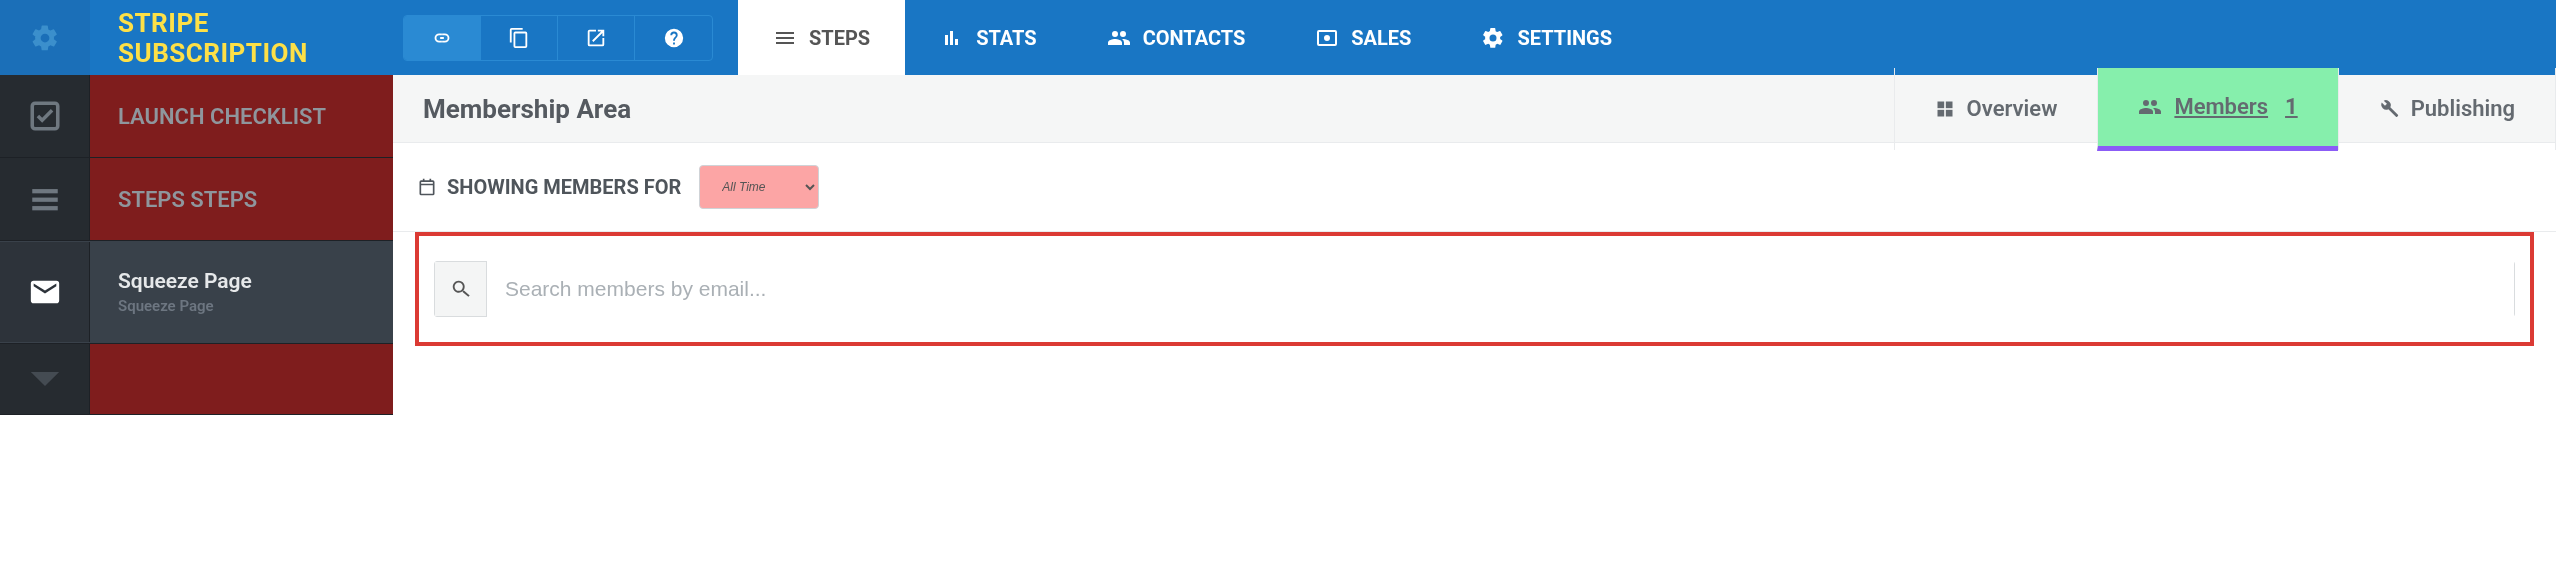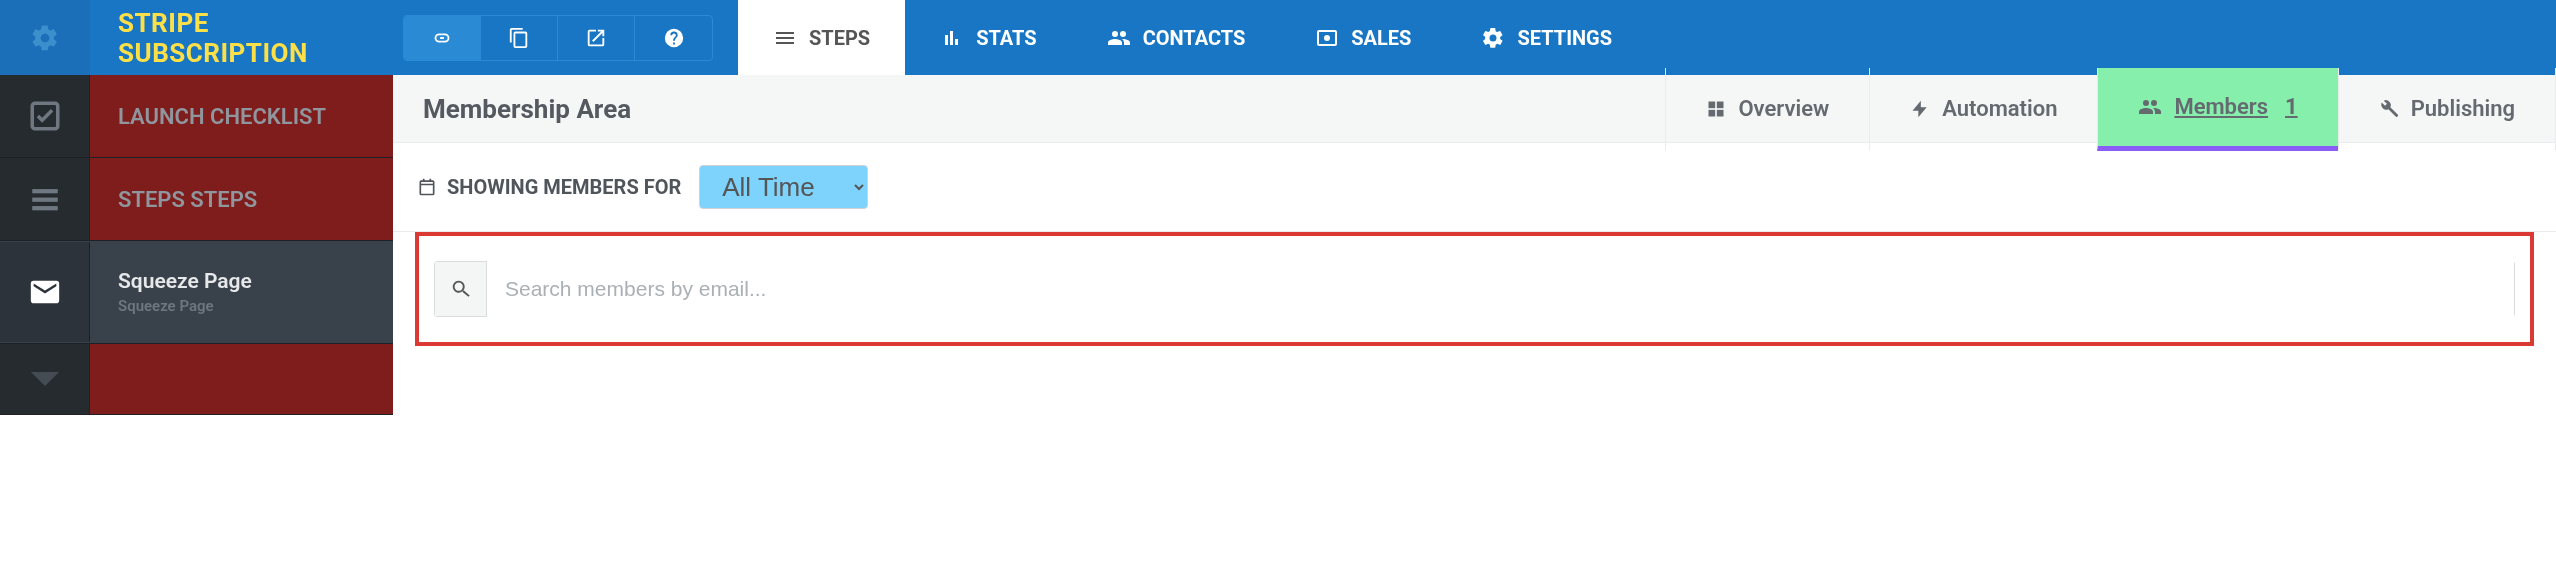--- a/index.html
+++ b/index.html
@@ -201,24 +201,25 @@
       font-weight: 700;
       font-size: 20px;
       display: flex;
       align-items: center;
       gap: 10px;
     }
     .filter-select {
       height: 44px;
       border: 1px solid #cfd3d7;
       border-radius: 4px;
-      font-size: 26px;
+      font-size: 12px;
       padding: 0 36px 0 18px;
       color: #555;
-      background: #7dd3fc;
+      background: #fca5a5;
+      font-style: italic;
     }
     .search-area {
       padding: 0 22px 10px 22px;
     }
     .search-border {
       border: 4px solid #db3a34;
       padding: 25px 15px;
     }
     .search-wrap {
       border: 1px solid #d9dcde;
@@ -366,26 +367,20 @@
       <div class="content-title">Membership Area</div>
       <div class="tabs">
         <div class="tab">
           <svg width="20" height="20" viewBox="0 0 24 24" fill="#646a70">
               <rect x="3" y="3" width="8" height="8"></rect>
               <rect x="13" y="3" width="8" height="8"></rect>
               <rect x="3" y="13" width="8" height="8"></rect>
               <rect x="13" y="13" width="8" height="8"></rect>
             </svg>
           <span>Overview</span>
-        </div>
-        <div class="tab">
-          <svg width="20" height="20" viewBox="0 0 24 24" fill="#646a70">
-              <path d="M13,2,3,14h7v8L20,10H13Z"></path>
-            </svg>
-          <span>Automation</span>
         </div>
         <div class="tab active">
           <svg width="24" height="24" viewBox="0 0 24 24" fill="#646a70">
               <path d="M16,11a3,3,0,1,0-3-3A3,3,0,0,0,16,11ZM8,11A3,3,0,1,0,5,8,3,3,0,0,0,8,11Zm0,2c-2.33,0-7,1.17-7,3.5V19H15V16.5C15,14.17,10.33,13,8,13Zm8,0c-.29,0-.62,0-.97.05A4.22,4.22,0,0,1,17,16.5V19h6V16.5C23,14.17,18.33,13,16,13Z"></path>
             </svg>
           <span>Members</span>
           <span class="count">1</span>
         </div>
         <div class="tab">
           <svg width="20" height="20" viewBox="0 0 24 24" fill="#646a70">

